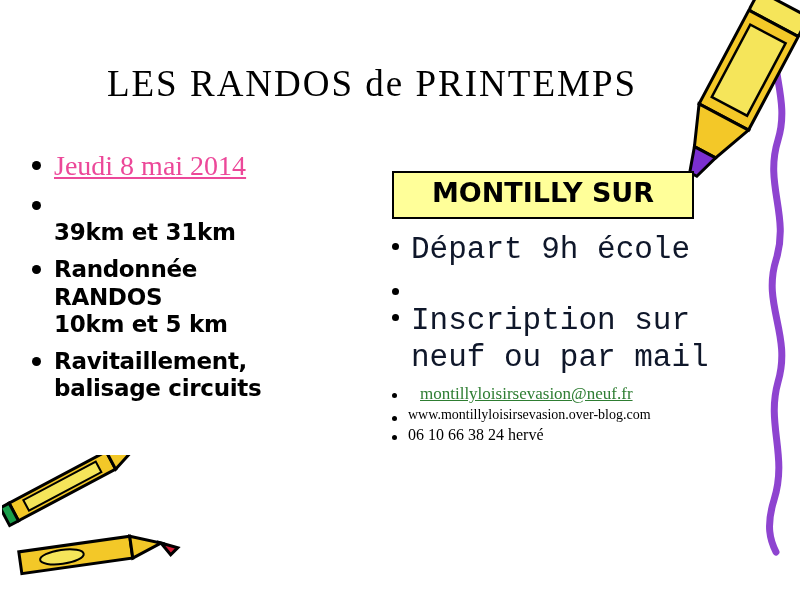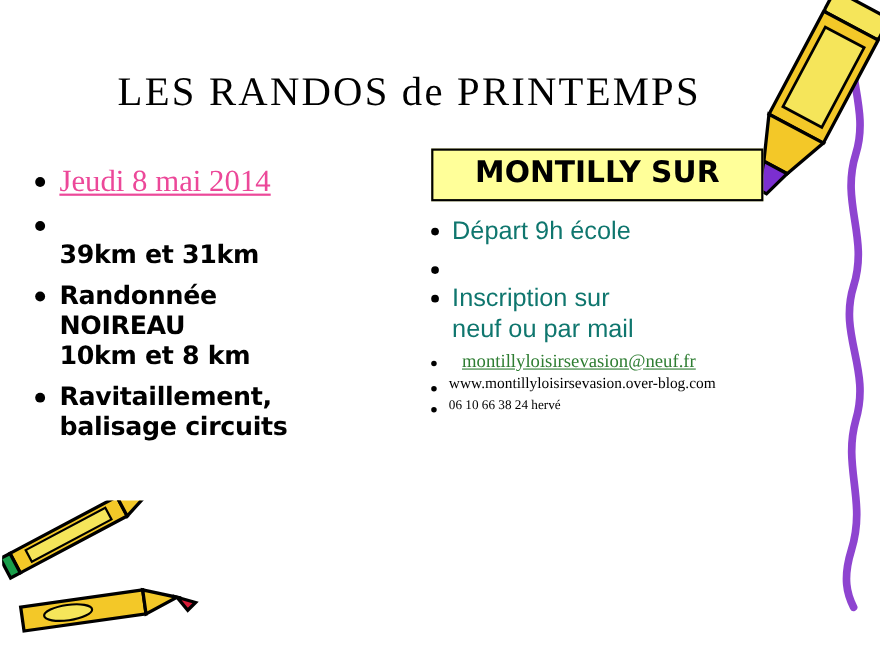--- a/index.html
+++ b/index.html
@@ -82,20 +82,21 @@
     top: 135px;
     width: 400px;
   }
   .place-box {
     border: 2px solid #000;
     background: #ffff99;
     padding: 5px 8px 8px 8px;
     text-align: center;
     width: 302px;
     box-sizing: border-box;
+    margin-top: 36px;
   }
   .place-box .line {
     font-family: "DejaVu Sans", sans-serif;
     font-weight: bold;
     font-size: 27px;
     line-height: 1.14;
     color: #000;
     white-space: nowrap;
   }
   .right-list {
@@ -110,24 +111,24 @@
   .r-dot {
     flex: 0 0 auto;
     width: 7px;
     height: 7px;
     border-radius: 50%;
     background: #000;
     margin-right: 12px;
     margin-top: 12px;
   }
   .r-text {
-    font-family: Liberation Sans, sans-serif;
-    font-size: 23px;
+    font-family: Liberation Mono, monospace;
+    font-size: 31px;
     line-height: 1.22;
-    color: #0f766e;
+    color: #0f172a;
   }
   .r-small-dot {
     flex: 0 0 auto;
     width: 5px;
     height: 5px;
     border-radius: 50%;
     background: #000;
     margin-right: 11px;
     margin-top: 9px;
   }
@@ -138,21 +139,21 @@
     text-decoration: underline;
     margin-left: 12px;
   }
   .r-tiny {
     font-family: "Liberation Serif", serif;
     font-size: 14px;
     color: #000000;
   }
   .r-phone {
     font-family: "Liberation Serif", serif;
-    font-size: 12px;
+    font-size: 16px;
     color: #000;
   }
   .r-item.tight { margin-bottom: 3px; }
 
   
   .deco { position: absolute; }
   .squiggle {
     left: 690px;
     top: 0px;
     width: 110px;
@@ -219,22 +220,22 @@
       <span class="left-bold">
         <br>
         <span>39km et 31km</span>
       </span>
     </div>
 
     <div class="bullet-row bold-row">
       <span class="dot"></span>
       <span class="left-bold">
         <span>Randonnée</span><br>
-        <span>NOIREAU</span><br>
-        <span>10km et 8 km</span>
+        <span>RANDOS</span><br>
+        <span>10km et 5 km</span>
       </span>
     </div>
 
     <div class="bullet-row bold-row">
       <span class="dot"></span>
       <span class="left-bold">
         <span>Ravitaillement,</span><br>
         <span>balisage circuits</span>
       </span>
     </div>

